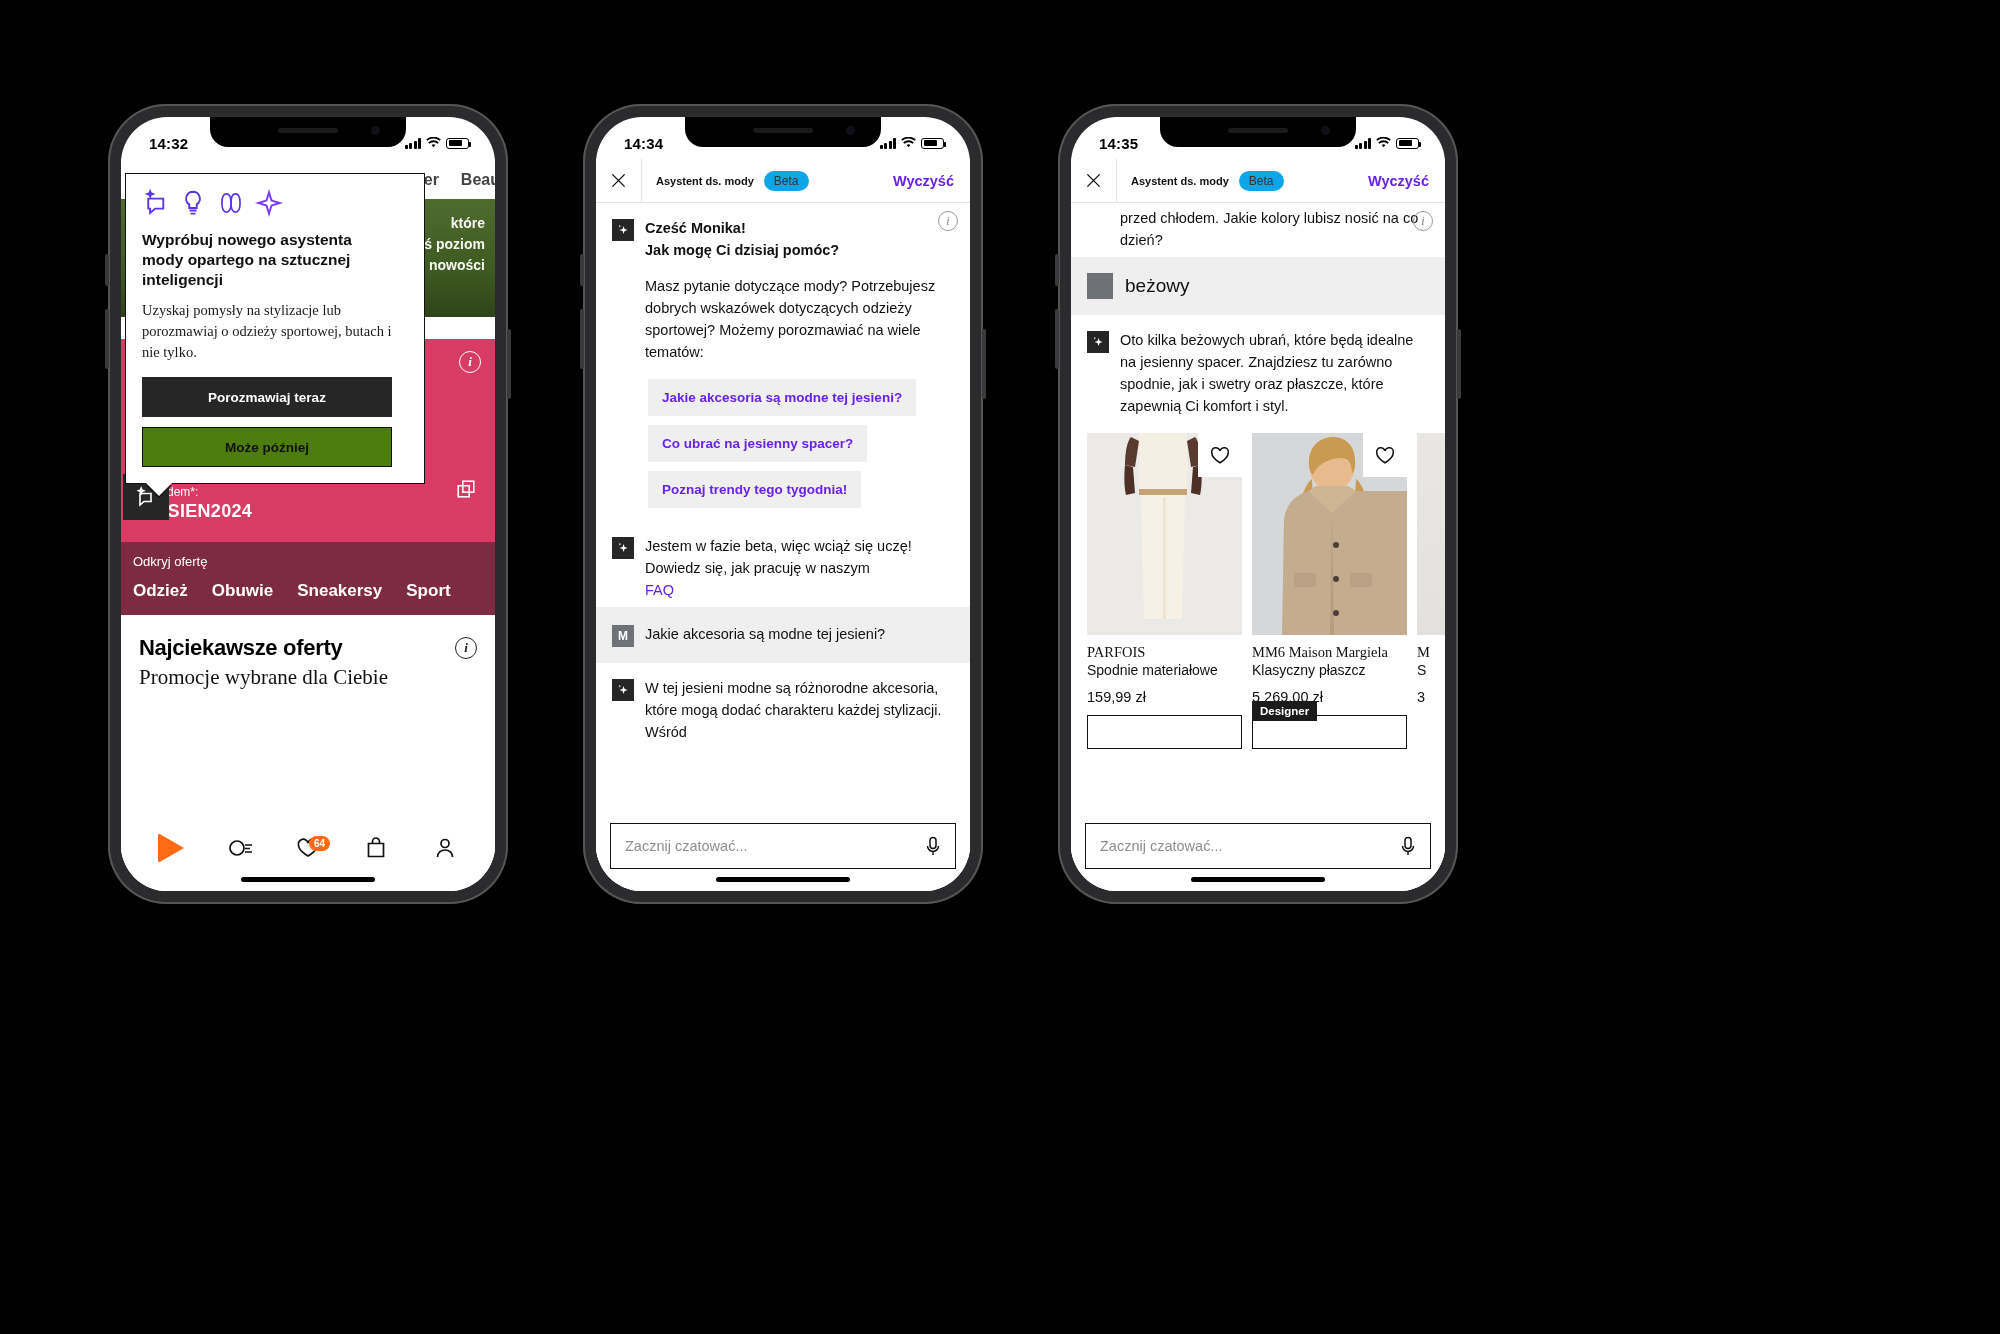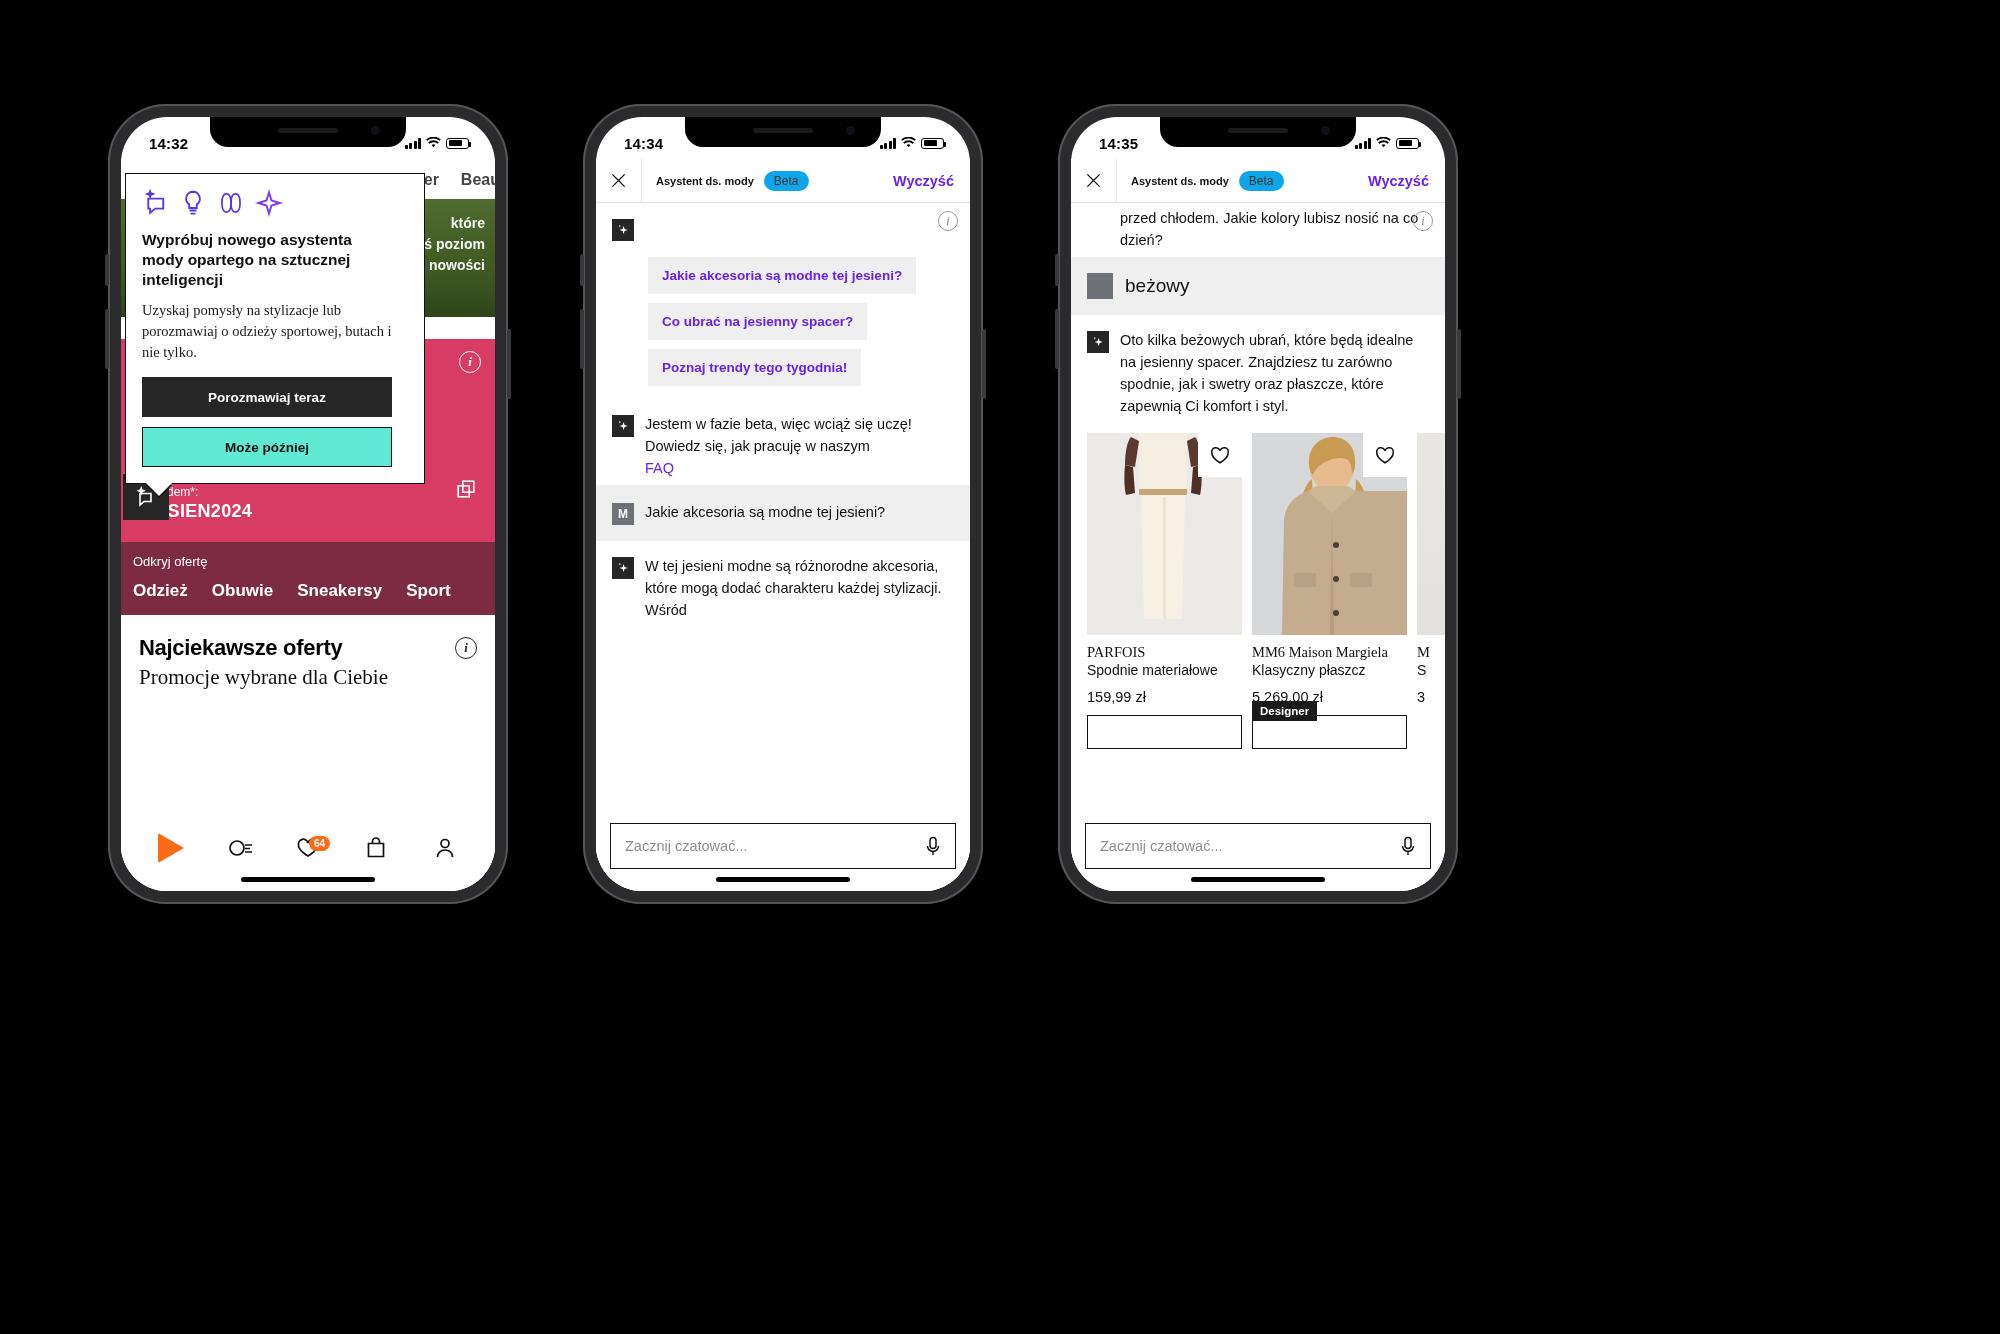--- a/index.html
+++ b/index.html
@@ -128,21 +128,21 @@
     background:#fff; border:1.5px solid #111; padding: 14px 32px 16px 16px;
   }
   .tip-icons { display:flex; align-items:center; gap: 6px; margin-bottom: 12px; }
   .tip-title { font-size: 15.5px; font-weight: 800; line-height: 1.3; color:#111; }
   .tip-desc { font-family:"Liberation Serif", serif; font-size: 14.5px; line-height: 1.45; margin-top: 10px; color:#1a1a1a; }
   .tip-btn {
     display:flex; align-items:center; justify-content:center; height: 40px;
     font-size: 13.5px; font-weight: 800; margin-top: 14px;
   }
   .tip-btn.primary { background:#262626; color:#fff; }
-  .tip-btn.ghost { background:#5eead4; color:#111; border:1.5px solid #111; margin-top: 10px; }
+  .tip-btn.ghost { background:#4d7c0f; color:#111; border:1.5px solid #111; margin-top: 10px; }
   .tip-tail {
     position:absolute; left: 20px; bottom: -13px; width: 0; height: 0;
     border-left: 13px solid transparent; border-right: 13px solid transparent;
     border-top: 13px solid #fff; filter: drop-shadow(0 2px 0 #111);
   }
   .fab-chat {
     position:absolute; left: 2px; top: 357px; width: 46px; height: 46px;
     background:#262626; display:flex;align-items:center;justify-content:center; z-index:55;
   }
 
@@ -399,20 +399,26 @@
 
       <div class="chat-scroll">
         <div class="info-circ">i</div>
 
         <div class="msg">
           <div class="ava bot">
             <svg width="14" height="14" viewBox="0 0 24 24" fill="#fff">
               <path d="M13 5l1.8 5.2L20 12l-5.2 1.8L13 19l-1.8-5.2L6 12l5.2-1.8z"></path>
               <path d="M6.6 3.2l.55 1.6 1.6.55-1.6.55-.55 1.6-.55-1.6L4.45 5.35l1.6-.55z"></path>
             </svg>
+          </div>
+          <div class="body">
+            <div class="b">Cześć Monika!</div>
+            <div class="b">Jak mogę Ci dzisiaj pomóc?</div>
+            <div style="height:14px"></div>
+            <div>Masz pytanie dotyczące mody? Potrzebujesz dobrych wskazówek dotyczących odzieży sportowej? Możemy porozmawiać na wiele tematów:</div>
           </div>
         </div>
 
         <div class="chips">
           <div class="chip">Jakie akcesoria są modne tej jesieni?</div>
           <div class="chip">Co ubrać na jesienny spacer?</div>
           <div class="chip">Poznaj trendy tego tygodnia!</div>
         </div>
 
         <div class="msg">

